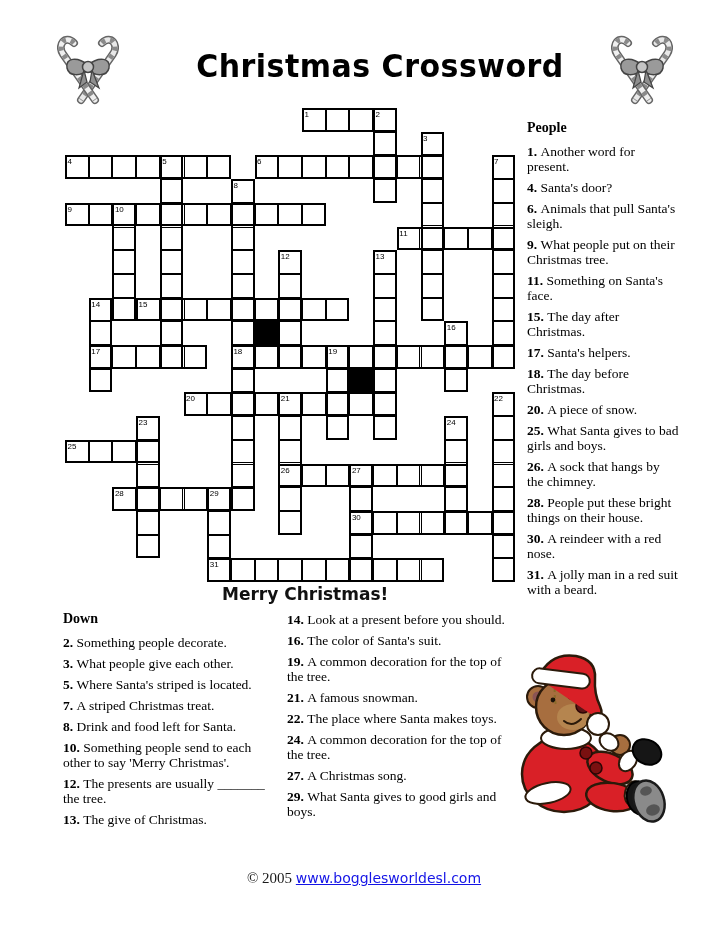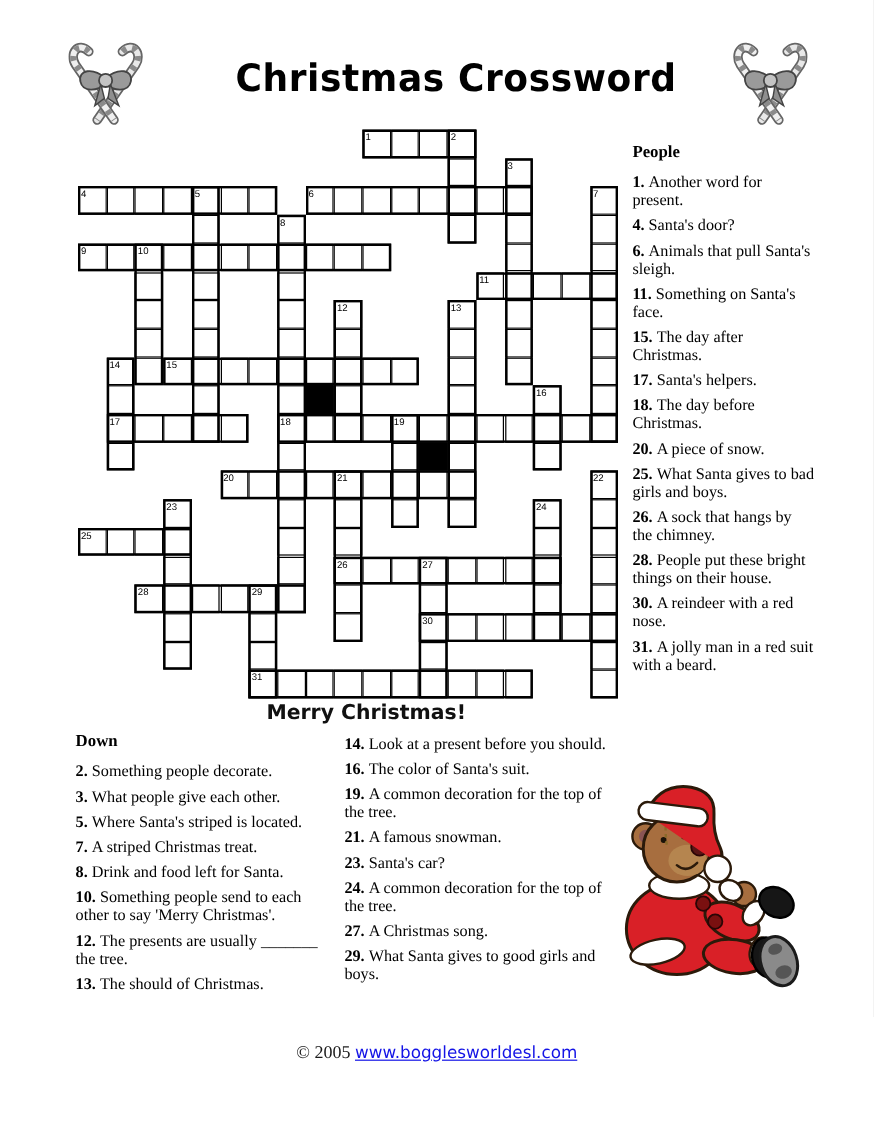--- a/index.html
+++ b/index.html
@@ -337,20 +337,22 @@
   <div class="merry">Merry Christmas!</div>
 
   <div class="cluecol col-across">
     <div class="cluehead">People</div>
     <div>
         <p class="clue"><b class="cnum">1. </b><span class="ctext">Another word for
 present.</span></p>
         <p class="clue"><b class="cnum">4. </b><span class="ctext">Santa's door?</span></p>
         <p class="clue"><b class="cnum">6. </b><span class="ctext">Animals that pull Santa's
 sleigh.</span></p>
+        <p class="clue"><b class="cnum">9. </b><span class="ctext">What people put on their
+Christmas tree.</span></p>
         <p class="clue"><b class="cnum">11. </b><span class="ctext">Something on Santa's
 face.</span></p>
         <p class="clue"><b class="cnum">15. </b><span class="ctext">The day after
 Christmas.</span></p>
         <p class="clue"><b class="cnum">17. </b><span class="ctext">Santa's helpers.</span></p>
         <p class="clue"><b class="cnum">18. </b><span class="ctext">The day before
 Christmas.</span></p>
         <p class="clue"><b class="cnum">20. </b><span class="ctext">A piece of snow.</span></p>
         <p class="clue"><b class="cnum">25. </b><span class="ctext">What Santa gives to bad
 girls and boys.</span></p>
@@ -370,32 +372,32 @@
     <div>
         <p class="clue"><b class="cnum">2. </b><span class="ctext">Something people decorate.</span></p>
         <p class="clue"><b class="cnum">3. </b><span class="ctext">What people give each other.</span></p>
         <p class="clue"><b class="cnum">5. </b><span class="ctext">Where Santa's striped is located.</span></p>
         <p class="clue"><b class="cnum">7. </b><span class="ctext">A striped Christmas treat.</span></p>
         <p class="clue"><b class="cnum">8. </b><span class="ctext">Drink and food left for Santa.</span></p>
         <p class="clue"><b class="cnum">10. </b><span class="ctext">Something people send to each
 other to say 'Merry Christmas'.</span></p>
         <p class="clue"><b class="cnum">12. </b><span class="ctext">The presents are usually _______
 the tree.</span></p>
-        <p class="clue"><b class="cnum">13. </b><span class="ctext">The should of Christmas.</span></p>
+        <p class="clue"><b class="cnum">13. </b><span class="ctext">The give of Christmas.</span></p>
       </div>
   </div>
 
   <div class="cluecol col-down2">
     <div>
         <p class="clue"><b class="cnum">14. </b><span class="ctext">Look at a present before you should.</span></p>
         <p class="clue"><b class="cnum">16. </b><span class="ctext">The color of Santa's suit.</span></p>
         <p class="clue"><b class="cnum">19. </b><span class="ctext">A common decoration for the top of
 the tree.</span></p>
         <p class="clue"><b class="cnum">21. </b><span class="ctext">A famous snowman.</span></p>
-        <p class="clue"><b class="cnum">23. </b><span class="ctext">Santa's car?</span></p>
+        <p class="clue"><b class="cnum">22. </b><span class="ctext">The place where Santa makes toys.</span></p>
         <p class="clue"><b class="cnum">24. </b><span class="ctext">A common decoration for the top of
 the tree.</span></p>
         <p class="clue"><b class="cnum">27. </b><span class="ctext">A Christmas song.</span></p>
         <p class="clue"><b class="cnum">29. </b><span class="ctext">What Santa gives to good girls and
 boys.</span></p>
       </div>
   </div>
 
   <svg class="bear" width="180" height="192" viewBox="0 0 180 192">
 

